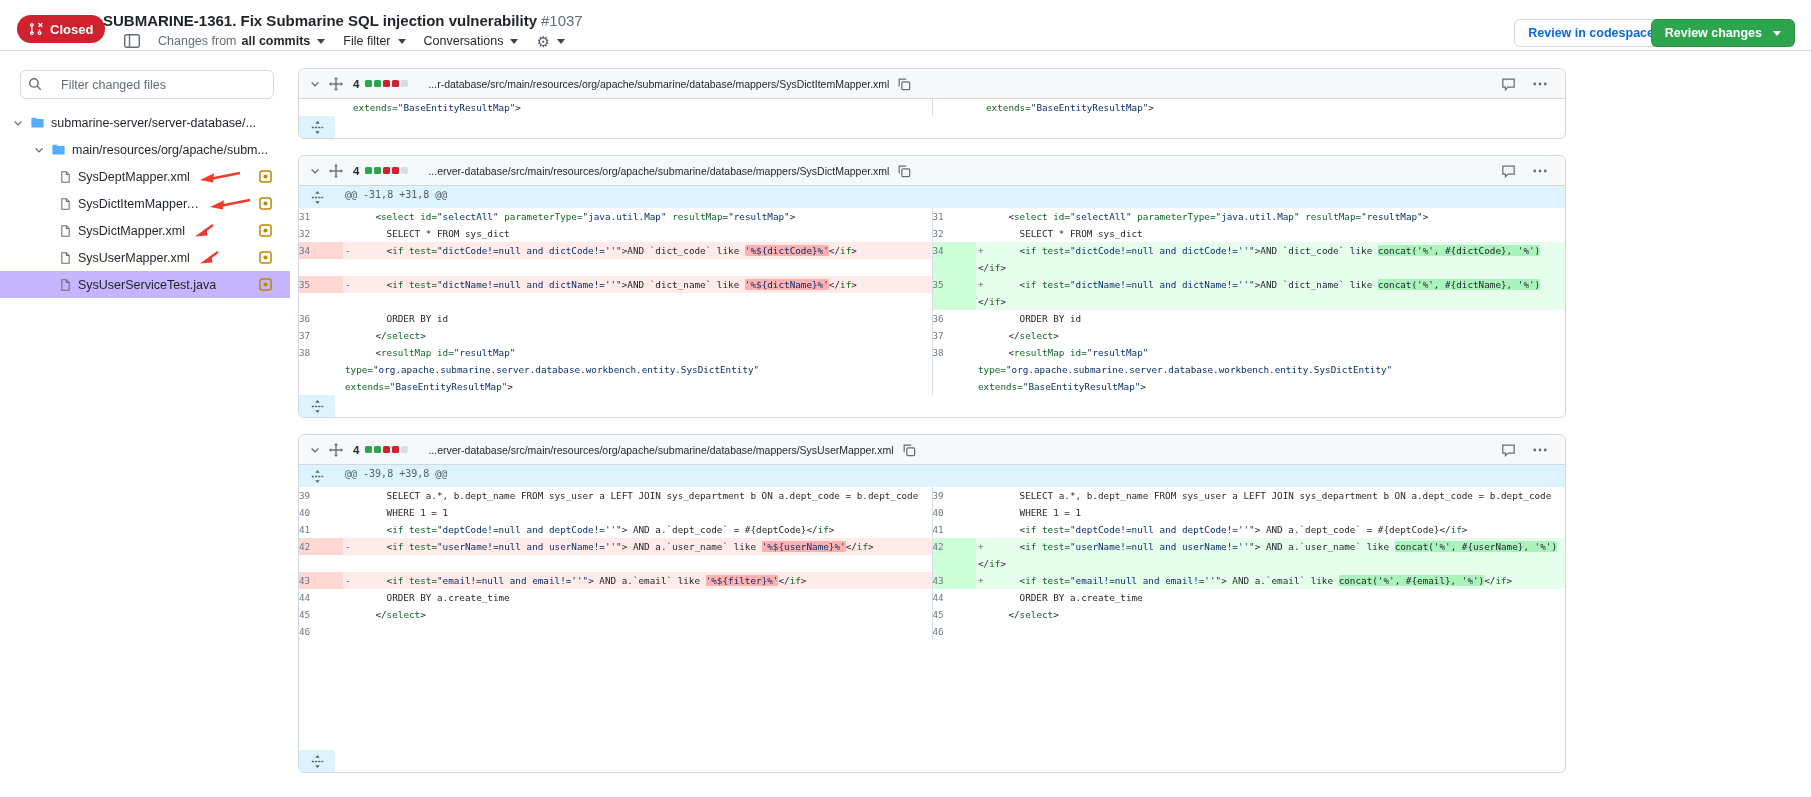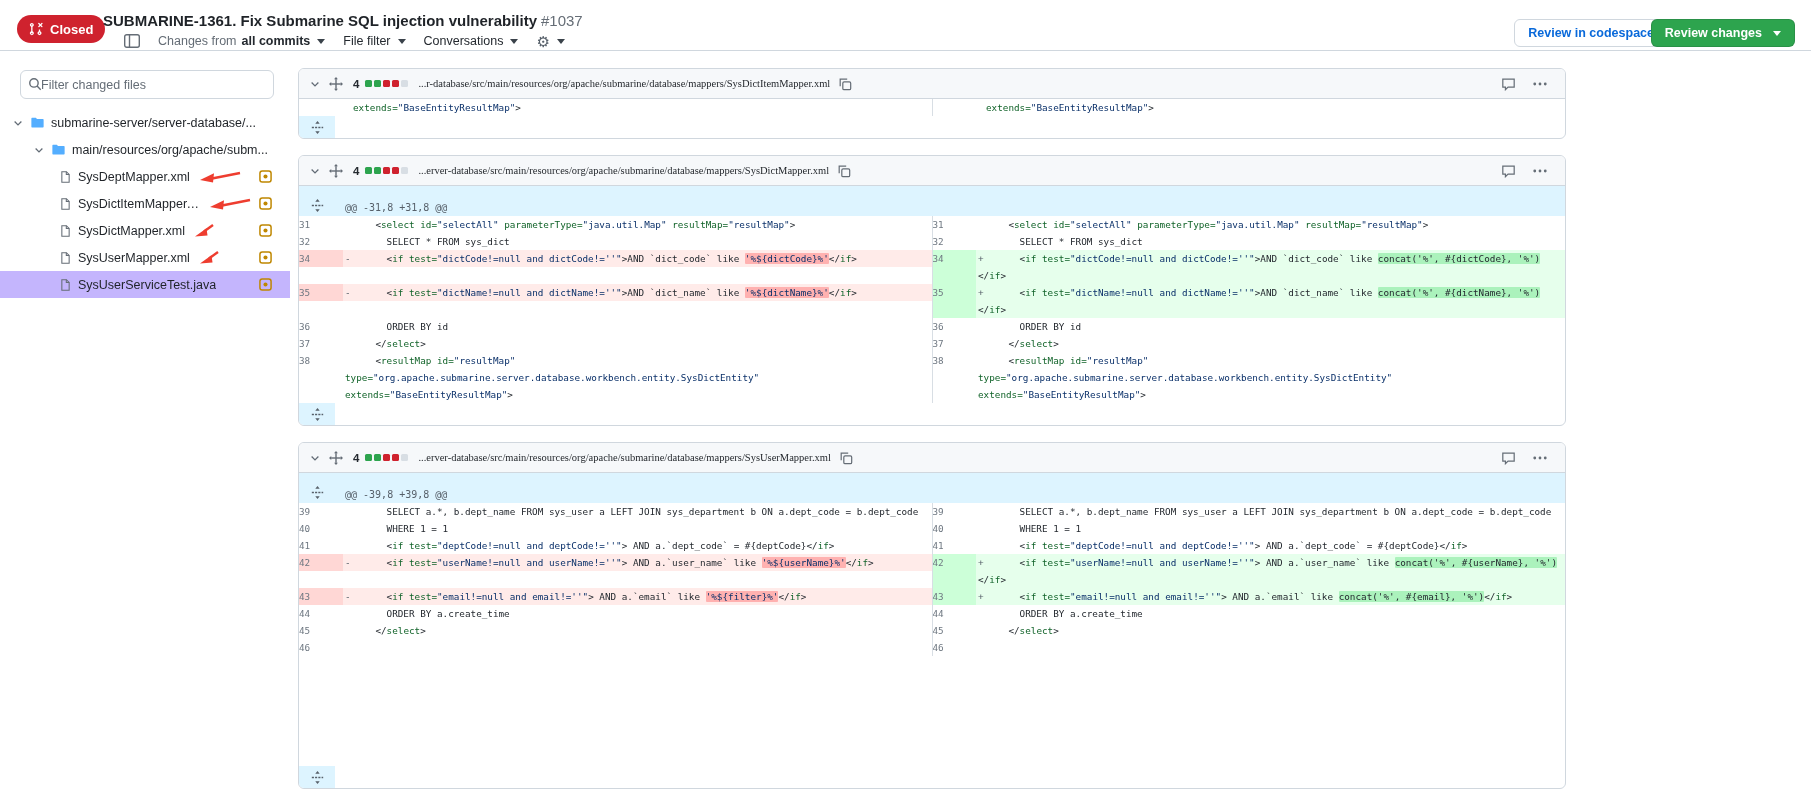--- a/index.html
+++ b/index.html
@@ -22,21 +22,21 @@
 .caret.white{border-top-color:#fff}
 .gear{font-size:15px;color:#57606a;line-height:1}
 .btn{position:absolute;top:19px;height:28px;border-radius:6px;font-size:12.5px;font-weight:600;
      display:flex;align-items:center;padding:0 13px;cursor:pointer;font-family:"Liberation Sans",sans-serif}
 .btn.codespace{right:143px;background:#fff;border:1px solid #d0d7de;color:#0969da}
 .btn.green{right:16px;background:#2da44e;border:1px solid rgba(27,31,36,.15);color:#fff;gap:7px}
 
 
 .sidebar{position:absolute;top:57px;left:0;width:290px;bottom:0;overflow:hidden;background:#fff}
 .filterwrap{position:relative;margin:13px 16px 10px 20px}
-.filterwrap input{width:100%;height:29px;border:1px solid #d0d7de;border-radius:6px;padding:0 8px 0 20px;
+.filterwrap input{width:100%;height:29px;border:1px solid #d0d7de;border-radius:6px;padding:0 8px 0 40px;
                   font-size:12.5px;color:#24292f;outline:none;background:#fff;font-family:"Liberation Sans",sans-serif}
 .filterwrap input::placeholder{color:#656d76}
 .searchicon{position:absolute;left:8px;top:7px}
 .tree-row{display:flex;align-items:center;height:27px;font-size:12.5px;cursor:pointer;padding-right:12px}
 .tree-row.sel{background:#c4b5fd}
 .ind0{padding-left:12px}
 .ind1{padding-left:33px}
 .ind2{padding-left:47px}
 .ind2.file{padding-left:59px}
 .tree-row .icon{margin-right:6px}
@@ -49,21 +49,21 @@
 .card{border:1px solid #d0d7de;border-radius:6px;margin-top:11px;background:#fff;overflow:hidden}
 .card + .card{margin-top:16px}
 .card-header{height:30px;display:flex;align-items:center;gap:8px;background:#f6f8fa;border-bottom:1px solid #d0d7de;padding:0 10px}
 .dstat{display:inline-flex;align-items:center;gap:6px;margin-left:2px}
 .dnum{font-size:11.5px;font-weight:700;color:#24292f}
 .sqs{display:inline-flex;gap:2px}
 .sq{width:7px;height:7px;border-radius:1.5px}
 .sq.add{background:#2da44e}
 .sq.del{background:#cf222e}
 .sq.neutral{background:#d8dee4}
-.fpath{font-family:Liberation Serif, serif;font-size:10.5px;color:#1f2328;white-space:nowrap;margin-left:2px}
+.fpath{font-family:Liberation Sans, sans-serif;font-size:10.5px;color:#1f2328;white-space:nowrap;margin-left:12px}
 .hicons{margin-left:auto;display:inline-flex;gap:17px;align-items:center;padding-right:8px}
 .hicons .icon{cursor:pointer}
 
 table.diff{width:100%;border-collapse:collapse;table-layout:fixed;
            font-family:"DejaVu Sans Mono",monospace;font-size:9.3px;line-height:17px}
 table.diff col.cn{width:44px}
 table.diff td{padding:0;vertical-align:top}
 td.num{color:#6e7781;user-select:none;cursor:pointer}
 td.num .nbg{padding-right:10px}
 td.num.rb{border-left:1px solid #d8dee4}
@@ -73,21 +73,21 @@
 .lc{white-space:pre;overflow:hidden;padding:0 6px 0 2px;min-height:17px}
 .lc.d{background:#ffebe9}
 .lc.a{background:#e6ffec}
 .mk{display:inline-block;width:8px;color:#57606a}
 .p{color:#24292f}
 .t{color:#116329}
 .s{color:#0a3069}
 .hd{background:rgba(255,129,130,.55);border-radius:1px}
 .ha{background:#abf2bc;border-radius:1px}
 td.hunk{background:#ddf4ff}
-.hunkin{display:flex;align-items:flex-end;height:30px;color:#57606a;font-size:10px}
+.hunkin{display:flex;align-items:flex-start;height:22px;color:#57606a;font-size:10px}
 .hunktext{margin-left:10px}
 .exbox{width:36px;height:22px;display:flex;align-items:center;justify-content:center;cursor:pointer}
 tr.expand .exbox{background:#ddf4ff}
 </style>
 </head>
 <body>
 
 <div class="topbar">
   <div class="badge">
     <span class="icon">

